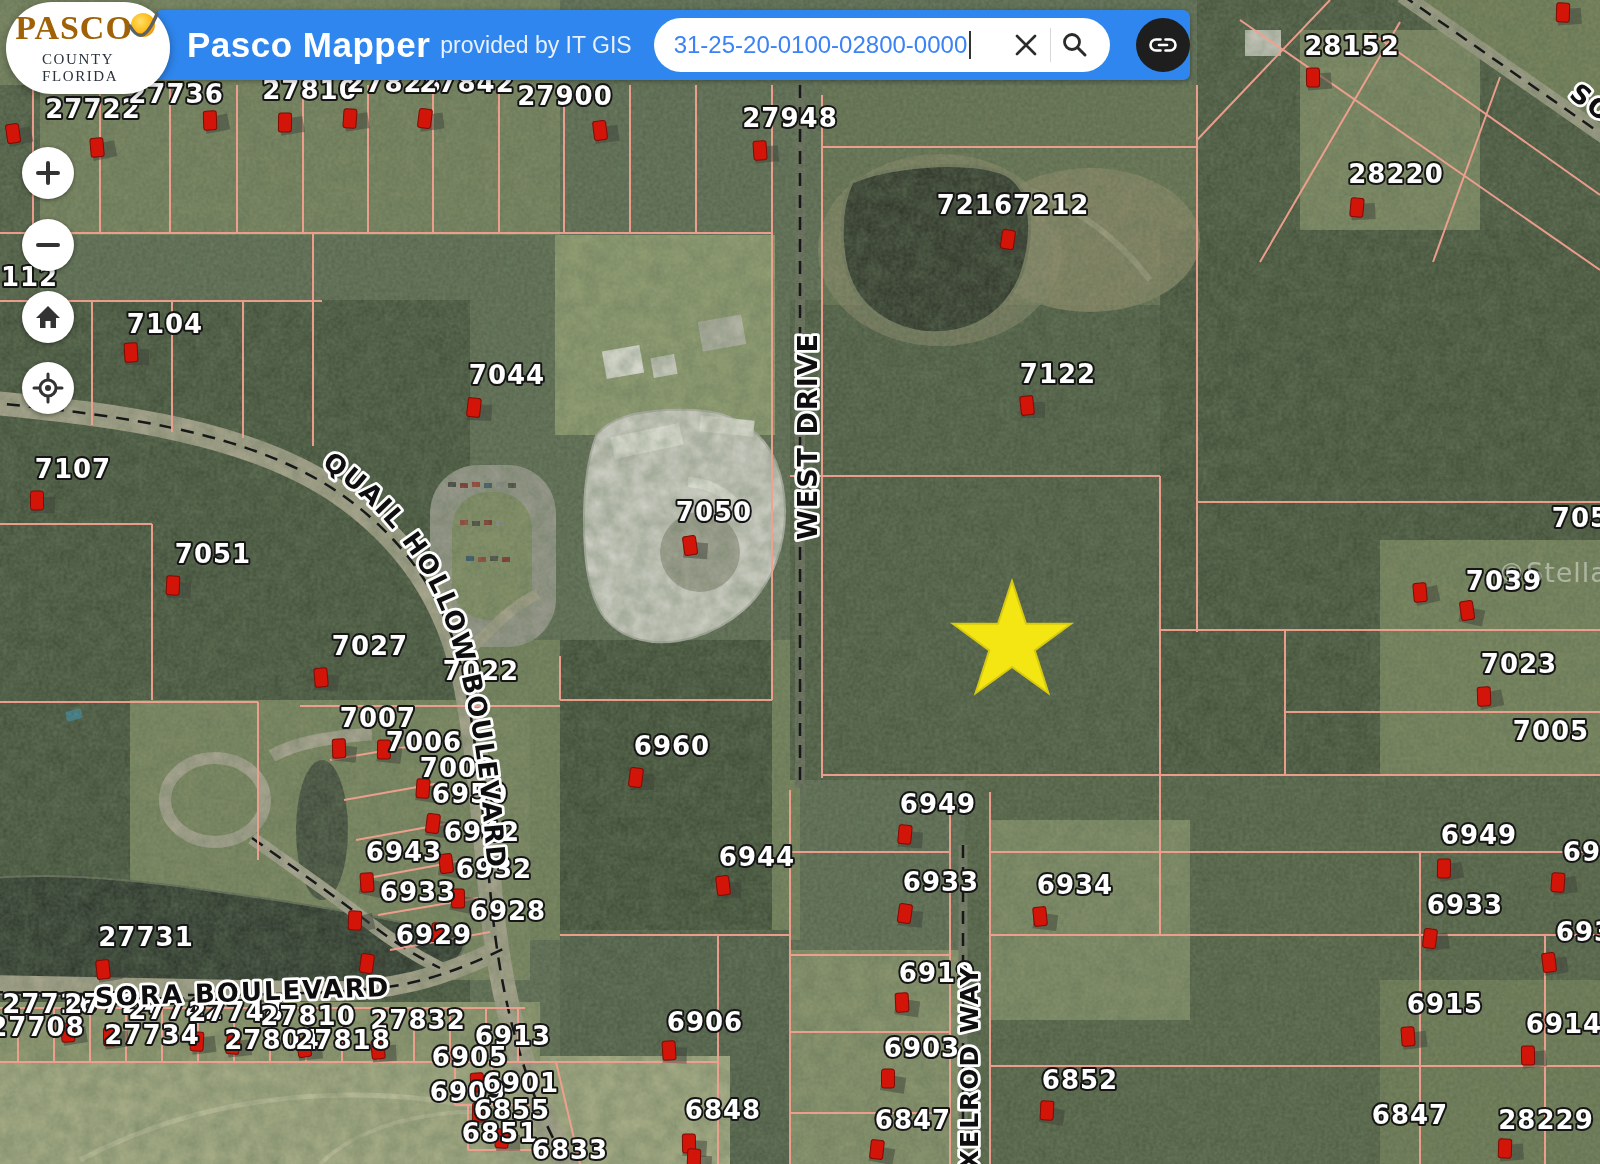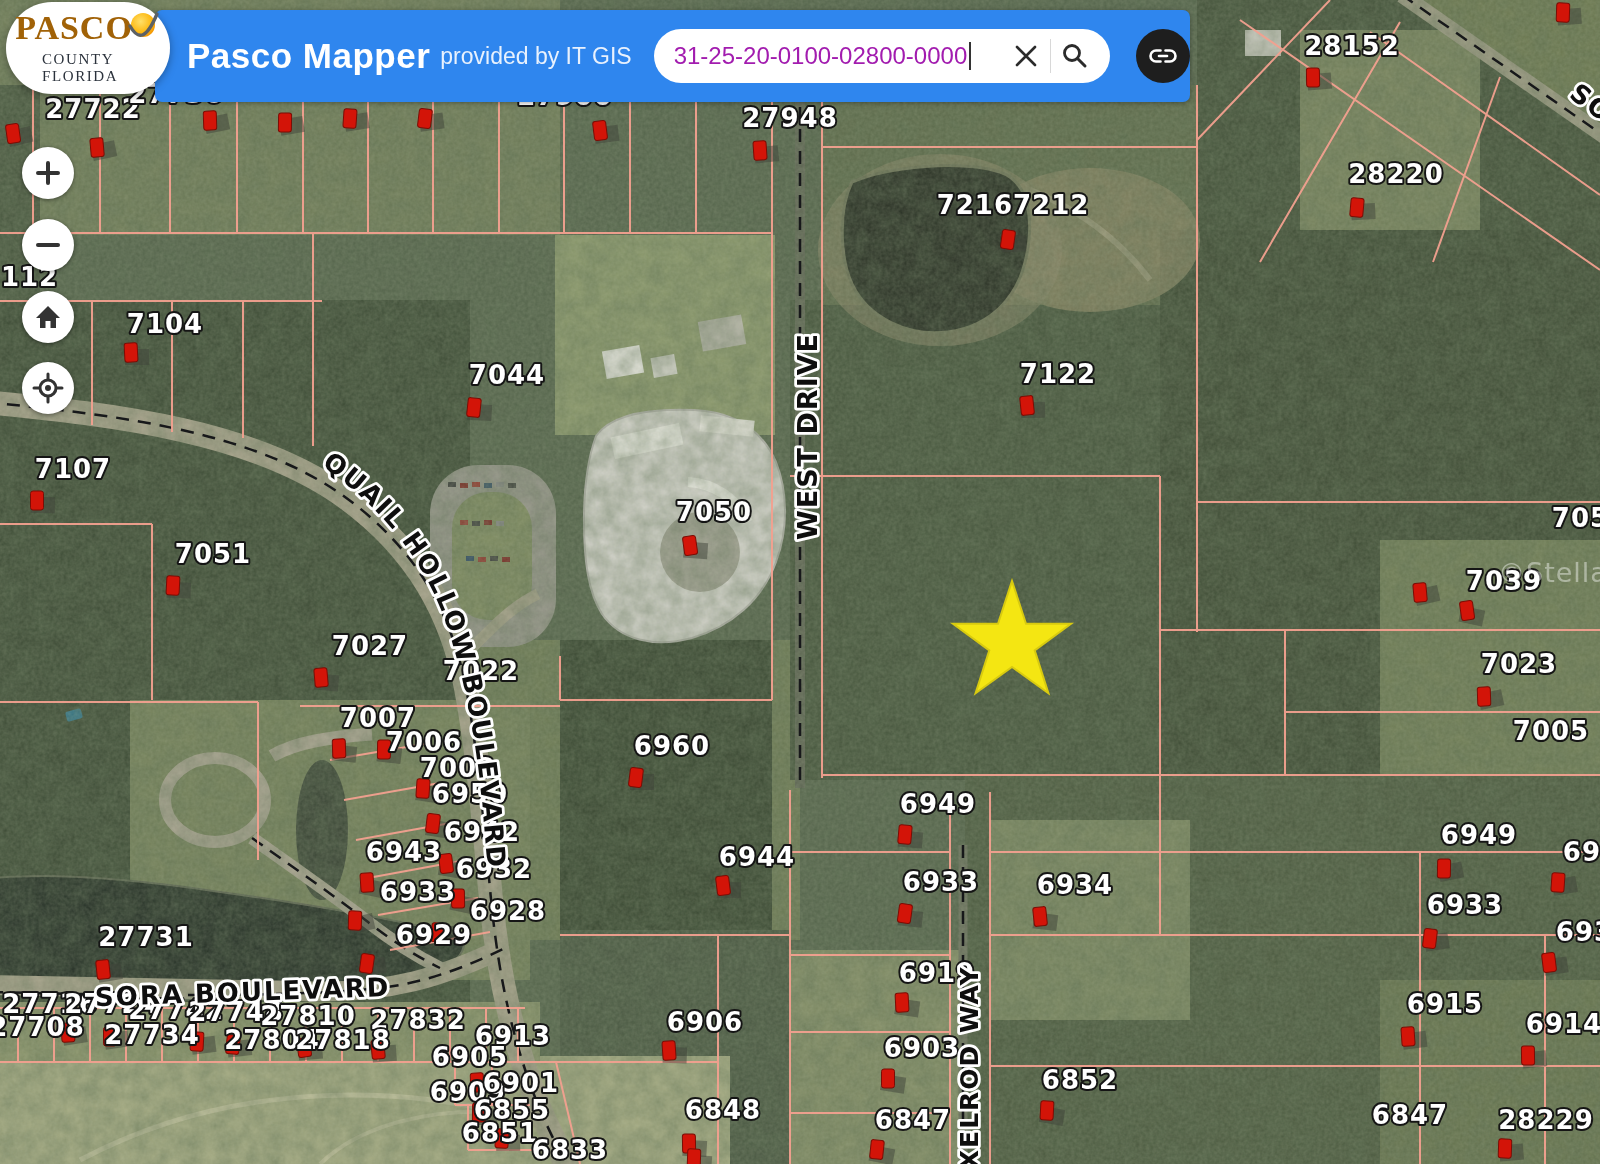--- a/index.html
+++ b/index.html
@@ -6,27 +6,27 @@
   #stage{position:relative;width:1600px;height:1164px;overflow:hidden;
          font-family:"Liberation Sans",sans-serif;background:#53624a;}
   #map-svg{position:absolute;left:0;top:0;width:1600px;height:1164px;}
 
   .parcel-label{font-family:"DejaVu Sans",sans-serif;font-weight:700;font-size:26px;
     fill:#ffffff;stroke:#151515;stroke-width:4;paint-order:stroke;stroke-linejoin:round;letter-spacing:1px;}
   .road-label{font-family:"DejaVu Sans",sans-serif;font-weight:700;font-size:26px;
     fill:#0e0e0e;stroke:#ffffff;stroke-width:5.5;paint-order:stroke;stroke-linejoin:round;letter-spacing:2px;}
   #watermark{font-family:"DejaVu Sans",sans-serif;font-size:27px;fill:rgba(255,255,255,0.42);letter-spacing:1px;}
 
-  .header-bar{position:absolute;left:155px;top:10px;width:1035px;height:92px;background:#2f86ee;
+  .header-bar{position:absolute;left:155px;top:10px;width:1035px;height:70px;background:#2f86ee;
     border-radius:7px;display:flex;align-items:center;box-shadow:0 1px 5px rgba(0,0,0,.35);}
   .app-title{color:#fff;font-size:35px;font-weight:bold;margin-left:32px;letter-spacing:.5px;white-space:nowrap;}
   .app-subtitle{color:#e8f1fd;font-size:23px;margin-left:10px;white-space:nowrap;}
   .search-pill{margin-left:22px;width:460px;height:54px;background:#fff;border-radius:27px;
     display:flex;align-items:center;padding:0 14px 0 20px;box-sizing:border-box;}
-  .search-text{font-size:24px;color:#a21caf;white-space:nowrap;}
+  .search-text{font-size:24px;color:#3b82f6;white-space:nowrap;}
   .caret{width:2px;height:28px;background:#333;margin-left:2px;flex:none;}
   .spacer{flex:1;}
   .icon-btn{width:42px;height:42px;display:flex;align-items:center;justify-content:center;cursor:pointer;flex:none;}
   .pill-divider{width:1px;height:34px;background:#d8d8d8;margin:0 3px;flex:none;}
   .link-btn{margin-left:26px;width:54px;height:54px;border-radius:50%;background:#1e1e1e;
     display:flex;align-items:center;justify-content:center;cursor:pointer;flex:none;}
 
   .logo-pill{position:absolute;left:6px;top:2px;width:164px;height:92px;background:#fff;border-radius:46px;
     display:flex;flex-direction:column;align-items:center;justify-content:center;box-shadow:0 2px 8px rgba(0,0,0,.35);}
   .logo-row{display:flex;align-items:flex-start;font-family:"Liberation Serif",serif;font-size:34px;font-weight:700;

